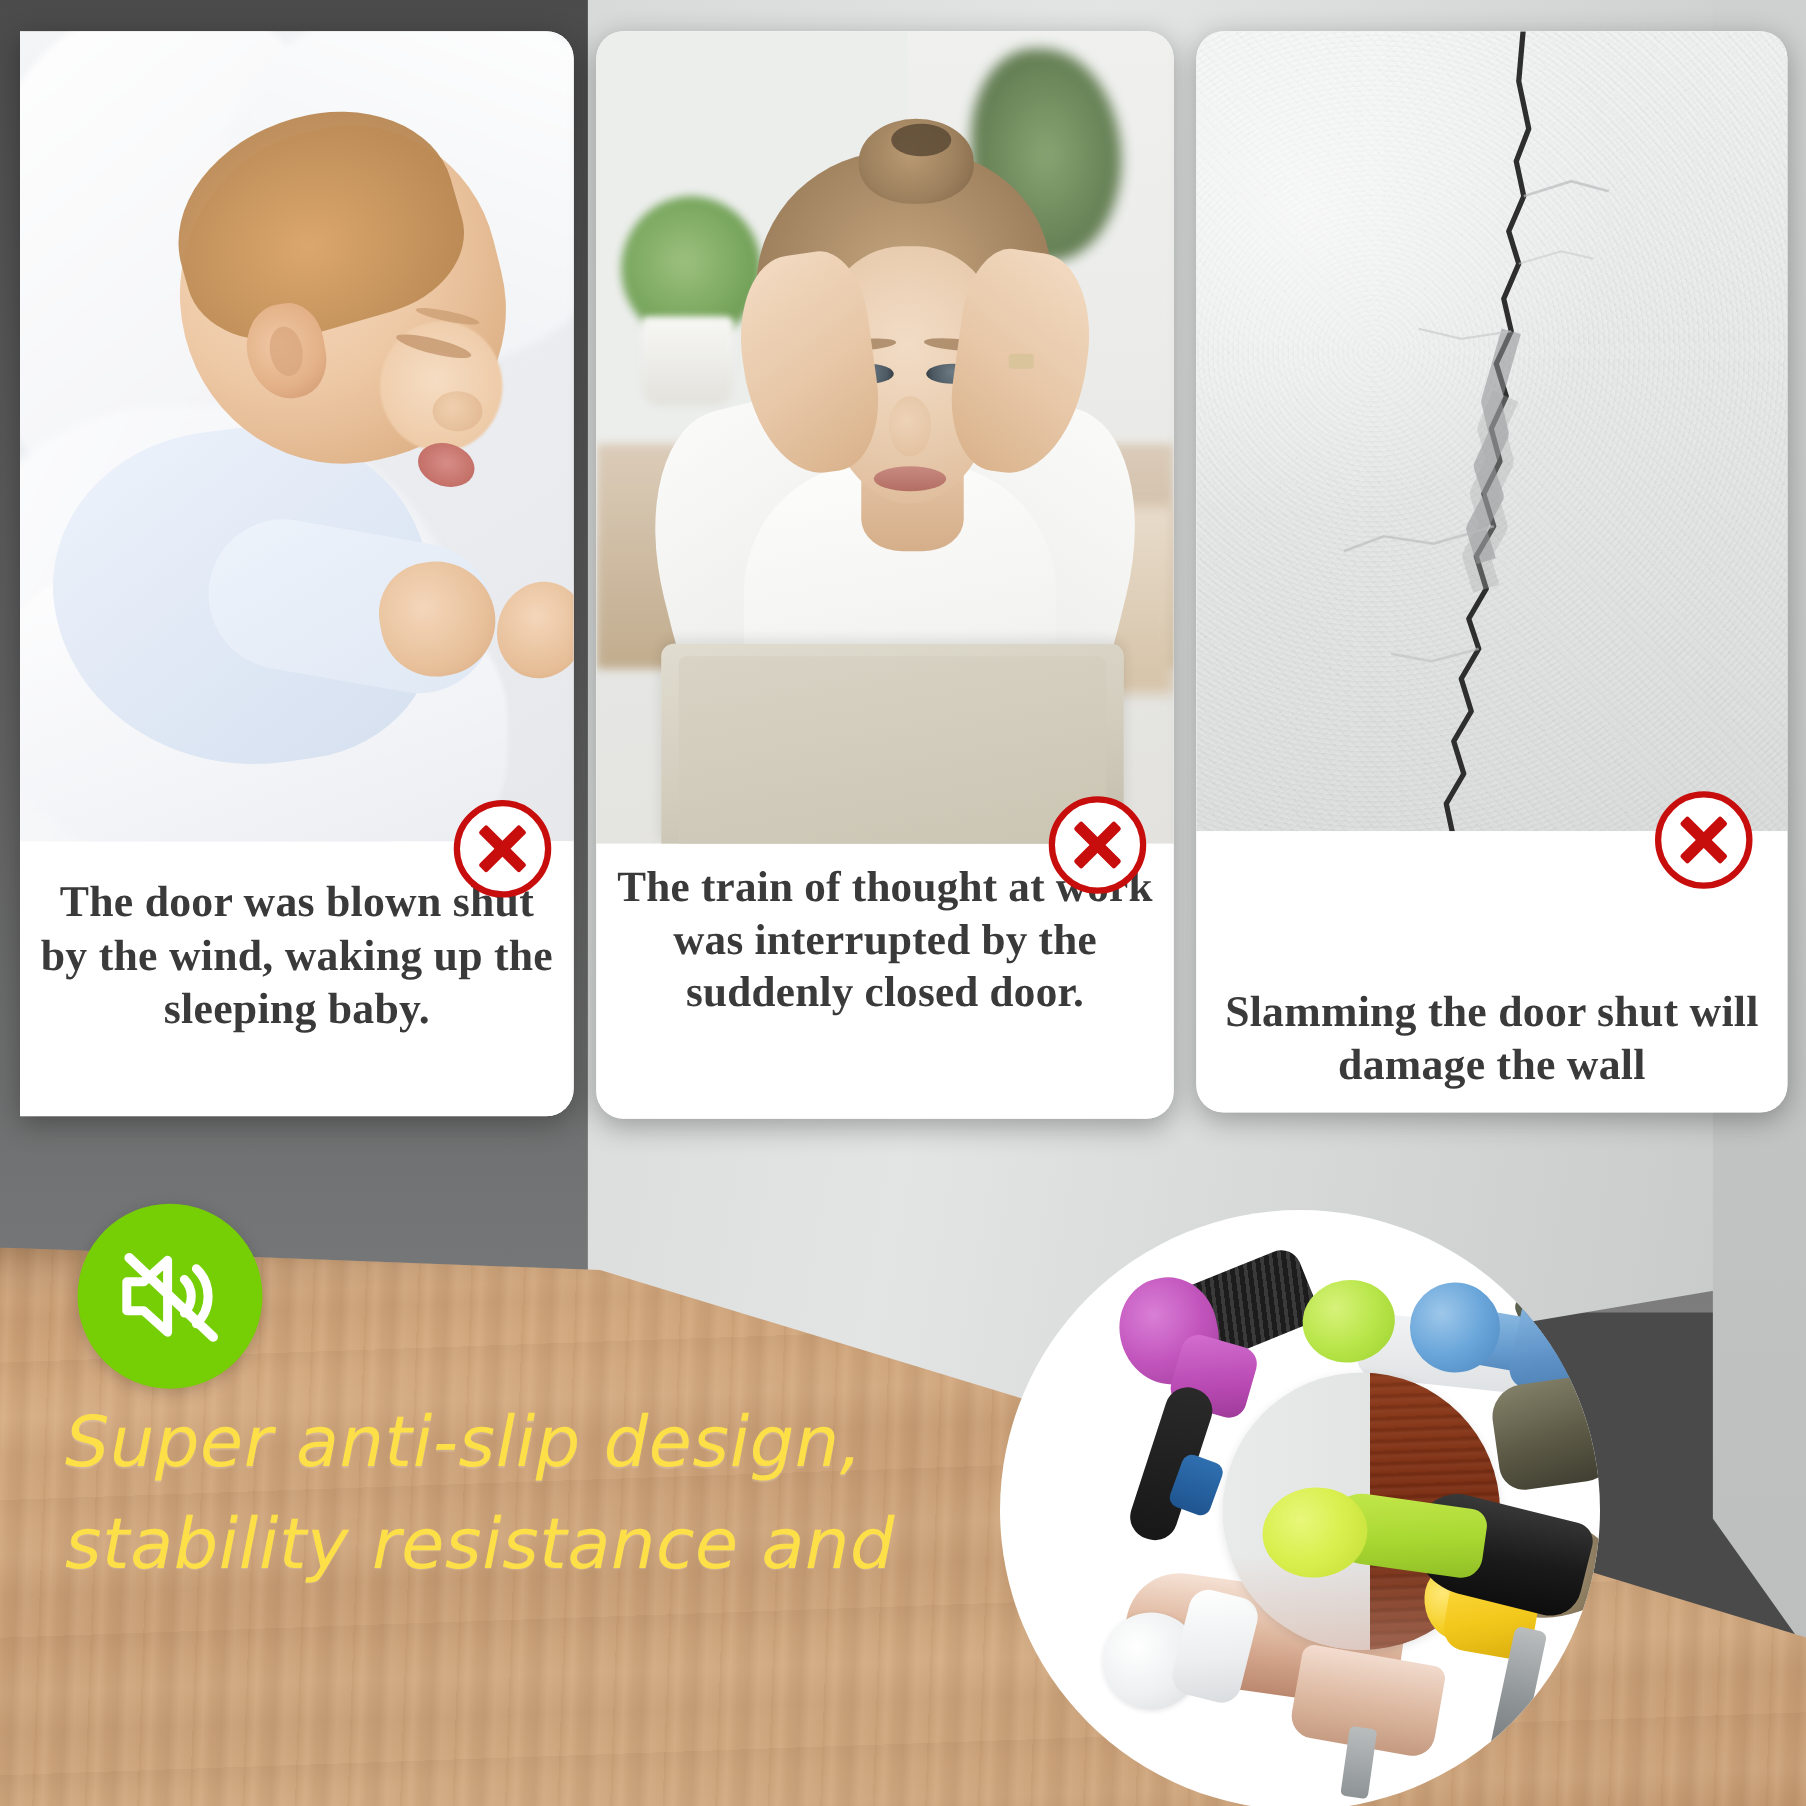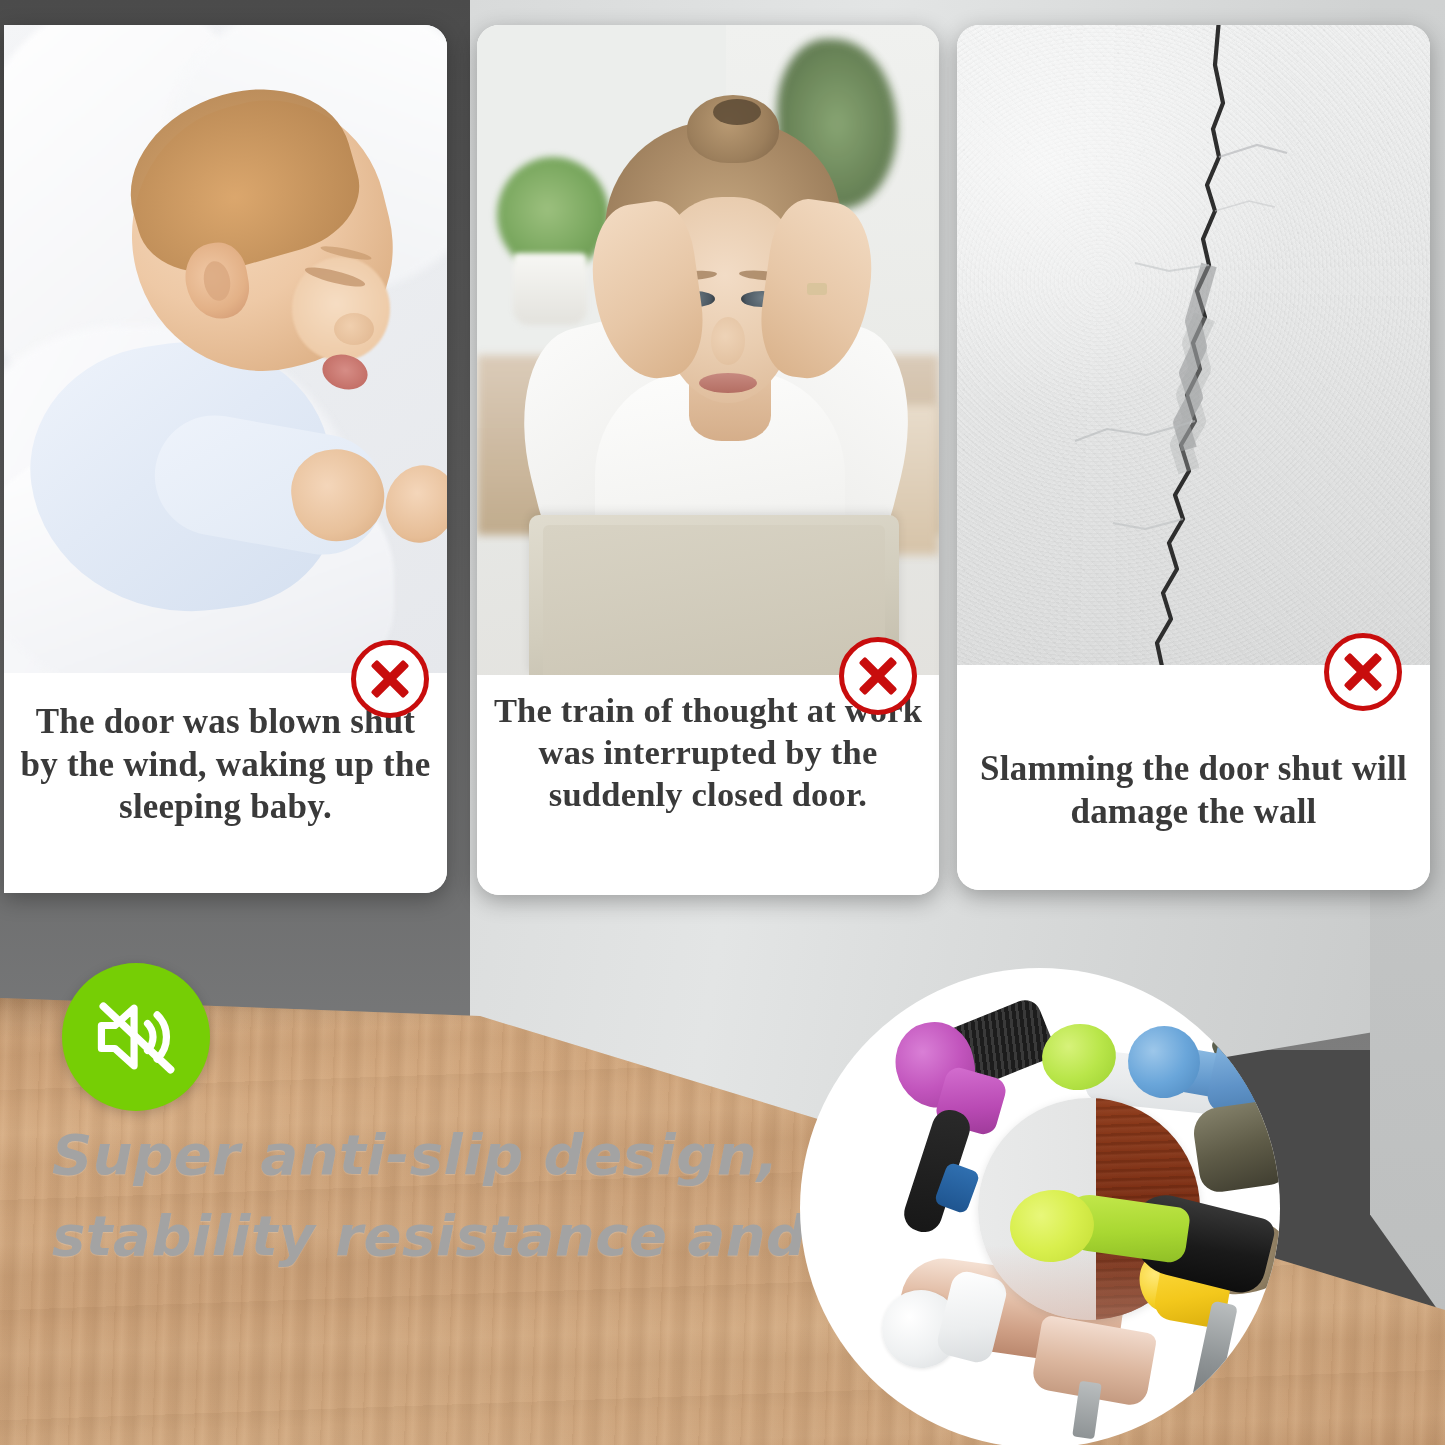--- a/index.html
+++ b/index.html
@@ -91,21 +91,21 @@
   .card {
     position: absolute;
     top: 25px;
     background: #ffffff;
     border-radius: 22px;
     overflow: hidden;
     box-shadow: 0 6px 22px rgba(0,0,0,0.30);
     display: flex;
     flex-direction: column;
   }
-  .card.c1 { left: 4px;    width: 443px; height: 868px; border-radius: 0 22px 22px 0; align-items: center; }
+  .card.c1 { left: 16px;    width: 443px; height: 868px; border-radius: 0 22px 22px 0; align-items: center; }
   .card.c2 { left: 477px;  width: 462px; height: 870px; }
   .card.c3 { left: 957px;  width: 473px; height: 865px; }
 
   .card-photo { position: relative; width: 100%; flex: 0 0 auto; overflow: hidden; }
   .card.c1 .card-photo { height: 648px; }
   .card.c2 .card-photo { height: 650px; }
   .card.c3 .card-photo { height: 640px; }
 
   .card-caption {
     flex: 1 1 auto;
@@ -119,21 +119,21 @@
   .card-caption-text {
     font-family: "Liberation Serif", serif;
     font-weight: bold;
     font-size: 35px;
     line-height: 1.22;
     color: #3a3a3a;
     letter-spacing: 0.2px;
   }
   .card.c2 .card-caption-text { font-size: 34.5px; }
   .card.c3 .card-caption-text { font-size: 35px; }
-  .card.c3 .card-caption { align-items: center; padding-top: 42px; }
+  .card.c3 .card-caption { align-items: flex-end; padding-top: 42px; }
   .card.c2 .card-caption { align-items: flex-start; padding-top: 14px; }
   .card.c1 .card-caption { align-items: flex-start; padding-top: 28px; }
 
   
   .x-badge {
     position: absolute;
     width: 78px; height: 78px;
     border-radius: 50%;
     background: #ffffff;
     border: 5px solid #c80d0d;
@@ -302,25 +302,25 @@
   }
   .mute-badge svg { width: 96px; height: 96px; display:block; }
 
   
   .headline {
     position:absolute;
     left: 52px; top: 1115px;
     width: 820px;
     z-index: 7;
     font-family: "DejaVu Sans", sans-serif;
-    font-weight: bold;
+    font-weight: normal;
     font-style: italic;
     font-size: 56px;
     line-height: 1.44;
-    color: #a3a3a3;
+    color: #fde047;
     letter-spacing: 0.5px;
     text-shadow: 0 1px 1px rgba(255,255,255,0.18);
   }
   .headline span { display:block; }
 
   
   .product-circle {
     position:absolute;
     left: 800px; top: 968px;
     width: 480px; height: 480px;

